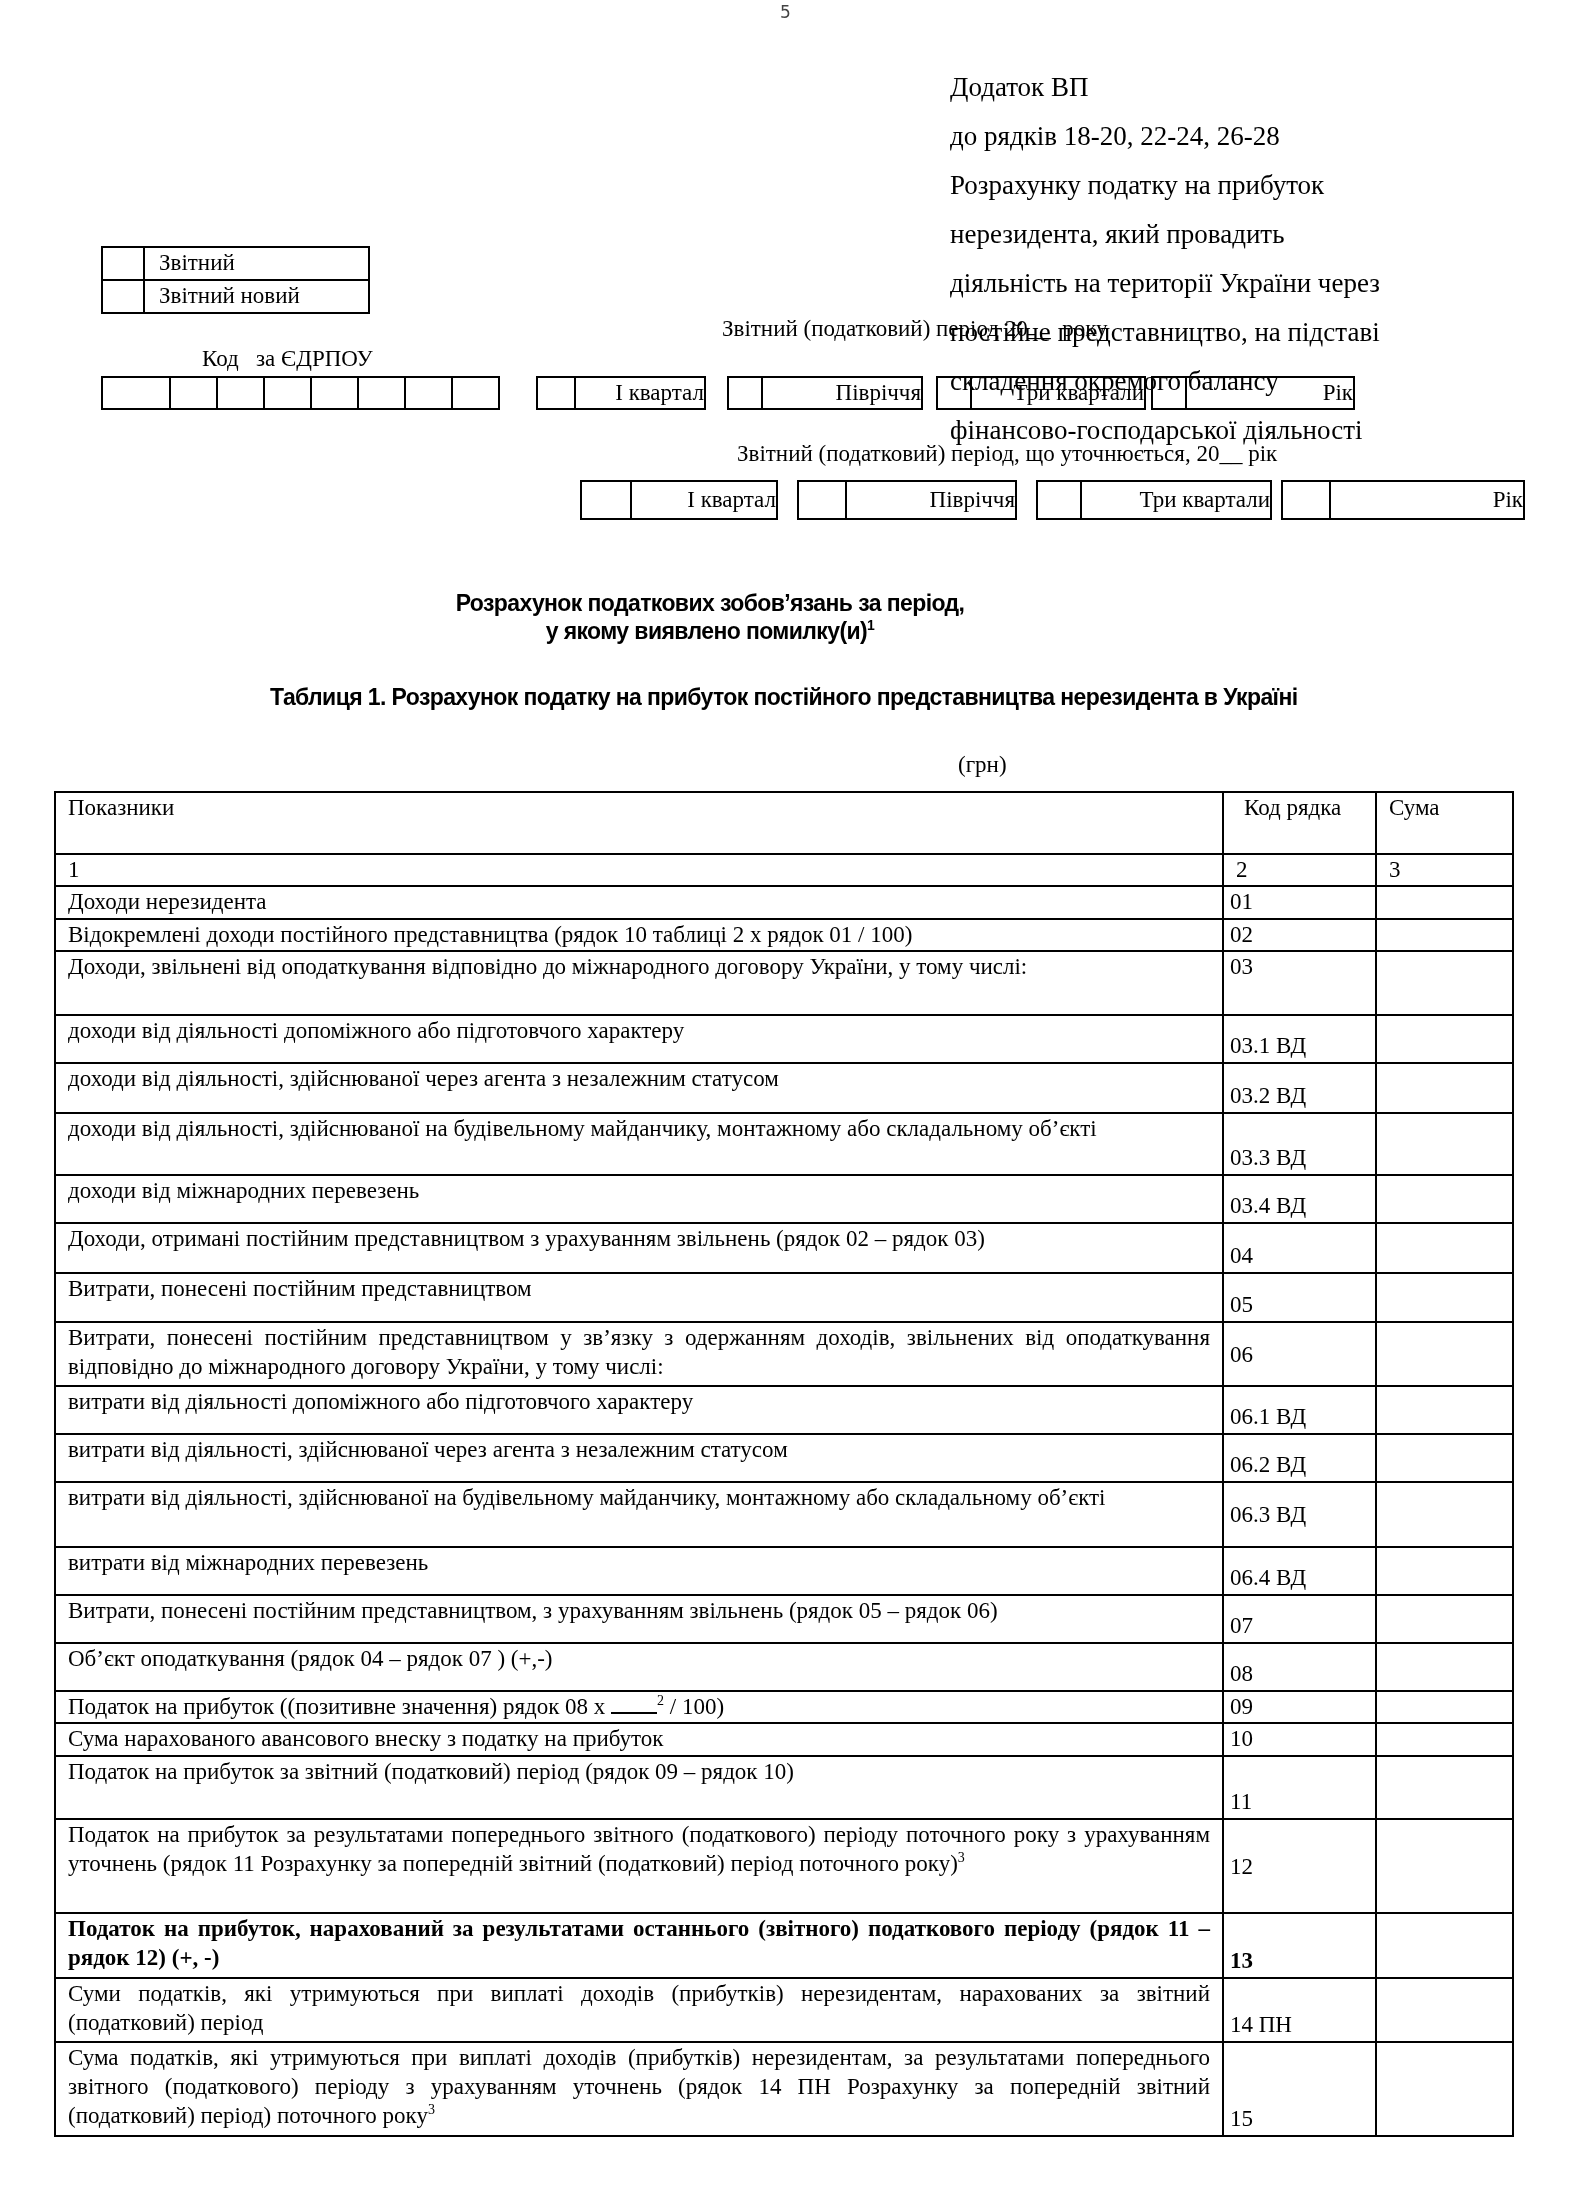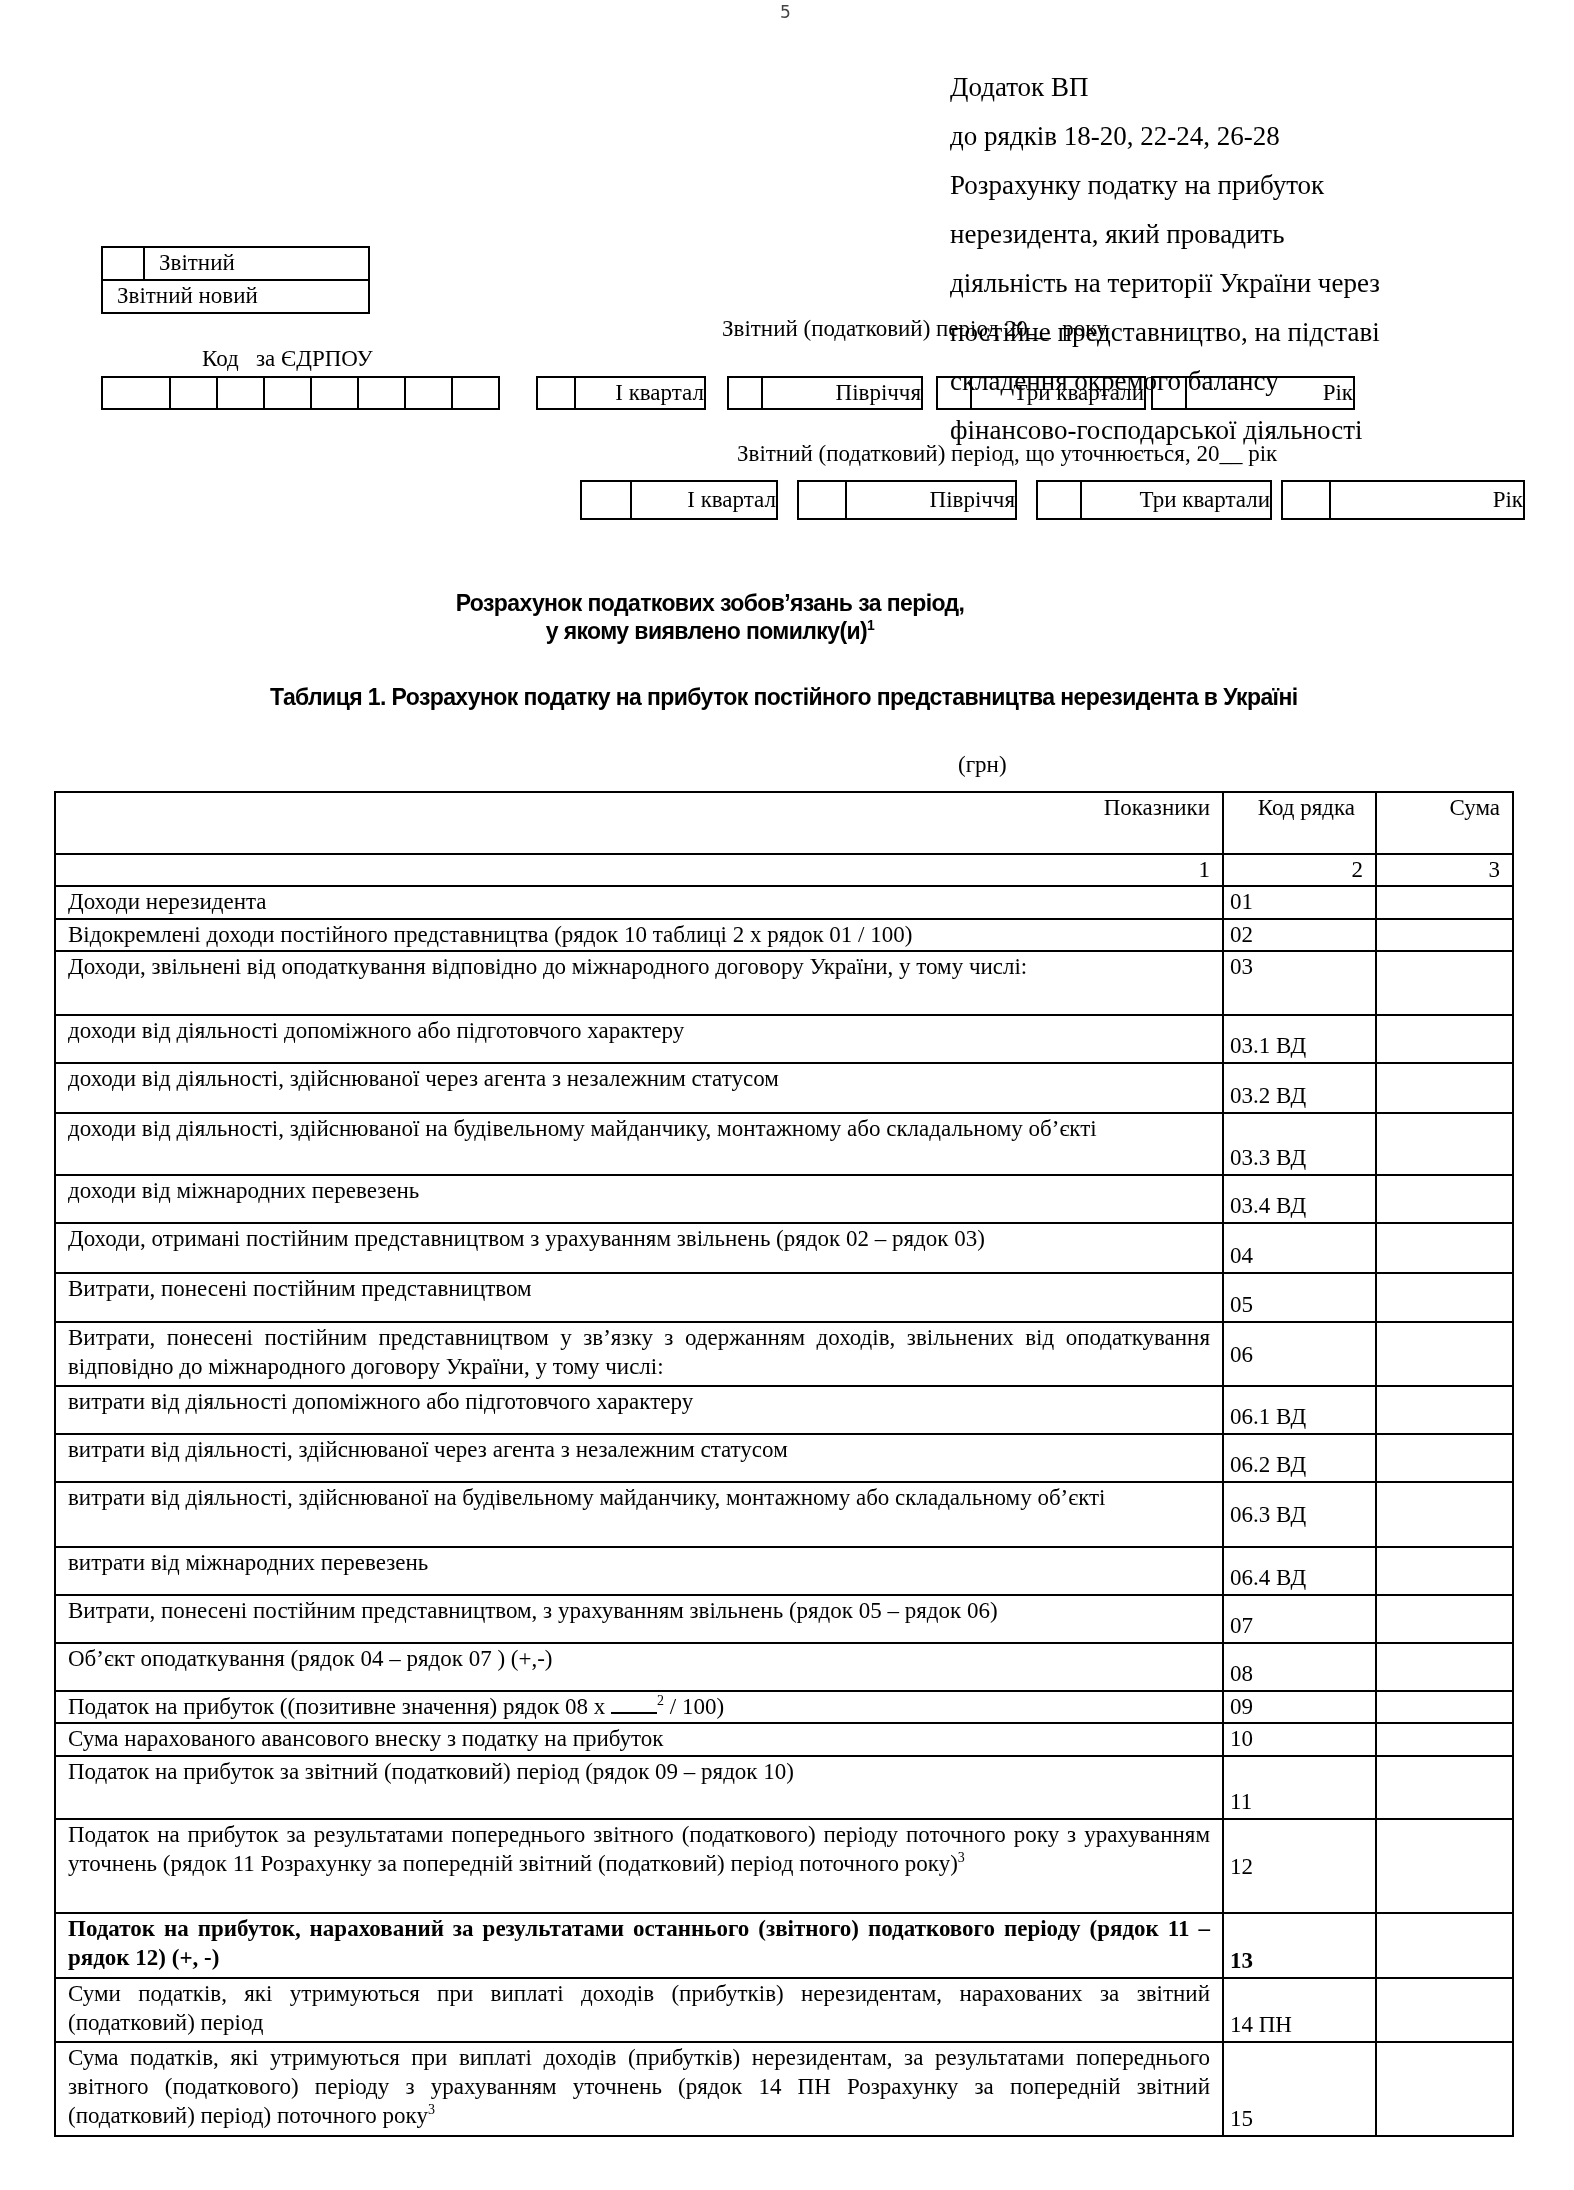--- a/index.html
+++ b/index.html
@@ -12,21 +12,21 @@
     left: 780px; top: 2px; font-family: "DejaVu Sans", sans-serif;
     font-size: 17px; color: #444;
   }
   .appendix {
     left: 950px; top: 50px; font-size: 27px; line-height: 24.5px;
     white-space: pre-line; width: 560px;
   }
   
   .rtype { left: 101px; top: 246px; width: 265px; border: 2px solid #000; }
   .rtype-row { display: flex; height: 31px; }
-  .rtype-row + .rtype-row { border-top: 2px solid #000; flex-direction: column; }
+  .rtype-row + .rtype-row { border-top: 2px solid #000; }
   .rtype-cb { width: 40px; border-right: 2px solid #000; }
   .rtype-label { padding-left: 14px; font-size: 23px; line-height: 29px; }
 
   .period-title { left: 722px; top: 316px; font-size: 23px; white-space: pre; }
   .edrpou-label { left: 202px; top: 346px; font-size: 23px; white-space: pre; }
 
   .edrpou { left: 101px; top: 376px; height: 30px; display: flex; border: 2px solid #000; }
   .edrpou .cell { height: 30px; border-right: 2px solid #000; width: 45px; }
   .edrpou .cell:first-child { width: 66px; }
   .edrpou .cell:last-child { border-right: none; }
@@ -55,21 +55,21 @@
   table.main {
     position: absolute; left: 54px; top: 791px; width: 1458px;
     border-collapse: collapse; table-layout: fixed;
   }
   table.main td {
     border: 2px solid #000; padding: 0 12px; font-size: 23px; line-height: 29px;
     vertical-align: top; box-sizing: border-box;
   }
   table.main td.ind { text-align: justify; text-align-last: left; }
   table.main td.code { padding-left: 6px; }
-  table.main td.num { text-align: right; }
+  table.main td.num { text-align: left; }
   table.main tr.bold td { font-weight: bold; }
   .va-bottom { vertical-align: bottom !important; padding-bottom: 2px !important; }
   .va-middle { vertical-align: middle !important; }
   sup.fn { font-size: 14px; line-height: 0; }
   .blank { display: inline-block; width: 46px; border-bottom: 2px solid #000; height: 16px; vertical-align: baseline; }
 </style>
 </head>
 <body>
 
 <div class="abs page-num">5</div>

